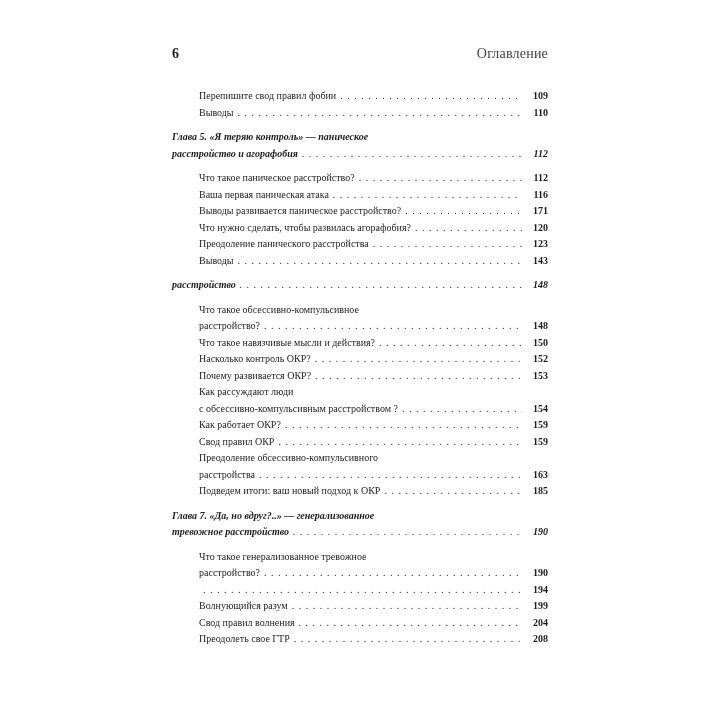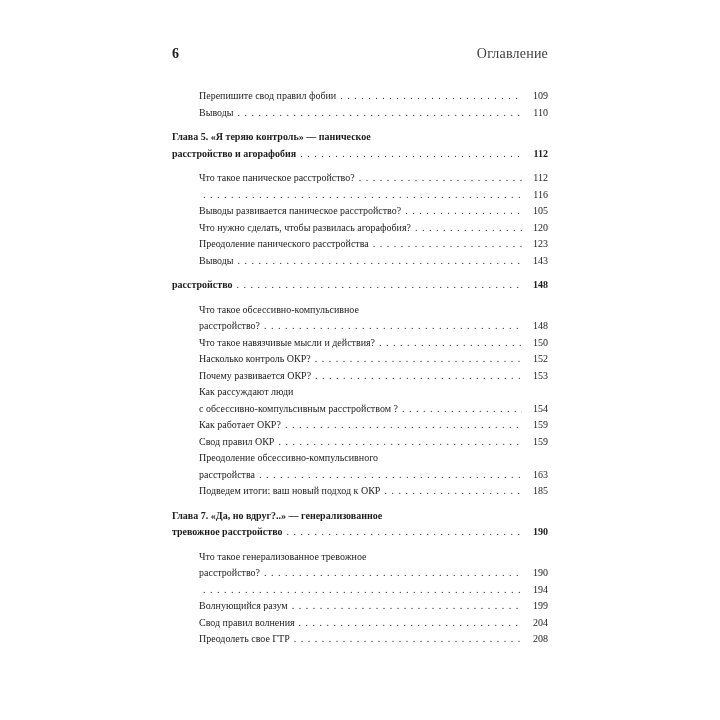--- a/index.html
+++ b/index.html
@@ -37,27 +37,27 @@
     flex: 1;
     overflow: hidden;
     white-space: nowrap;
     text-align: right;
     padding-left: 4px;
     padding-right: 3px;
     letter-spacing: 1px;
     font-weight: normal;
     color: #1c1c1c;
   }
-  .pg { min-width: 26px; text-align: right; white-space: nowrap; }
+  .pg { min-width: 26px; text-align: right; white-space: nowrap; font-weight: bold; }
 
   .sub-line { padding-left: 27px; }
 
   .chapter { margin-top: 8px; }
   .heading { margin-bottom: 8px; }
-  .head-line, .head-line .t, .head-line .pg { font-weight: bold; }
+  .head-line, .head-line .t, .head-line .pg { font-weight: bold; font-style: italic; }
 </style>
 </head>
 <body>
 
 <div class="page">
   <div class="content">
     <div class="header">
       <span class="folio">6</span>
       <span class="running-title">Оглавление</span>
     </div>
@@ -91,29 +91,30 @@
           </div>
           <div class="entry">
             <div class="row sub-line">
               <span class="t">Что такое паническое расстройство?</span>
               <span class="dots">. . . . . . . . . . . . . . . . . . . . . . . . . . . . . . . . . . . . . . . . . . . . . . . . . . . . . . . . . . . . . . . . . . . . . . . . . . . . . . . . . . . . . . . . . . . . . . . . . . . . . . . . . . . . . . . . . . . . . . . . </span>
               <span class="pg">112</span>
             </div>
           </div>
           <div class="entry">
             <div class="row sub-line">
+              <span class="t">Ваша первая паническая атака</span>
               <span class="dots">. . . . . . . . . . . . . . . . . . . . . . . . . . . . . . . . . . . . . . . . . . . . . . . . . . . . . . . . . . . . . . . . . . . . . . . . . . . . . . . . . . . . . . . . . . . . . . . . . . . . . . . . . . . . . . . . . . . . . . . . </span>
               <span class="pg">116</span>
             </div>
           </div>
           <div class="entry">
             <div class="row sub-line">
               <span class="t">Выводы развивается паническое расстройство?</span>
               <span class="dots">. . . . . . . . . . . . . . . . . . . . . . . . . . . . . . . . . . . . . . . . . . . . . . . . . . . . . . . . . . . . . . . . . . . . . . . . . . . . . . . . . . . . . . . . . . . . . . . . . . . . . . . . . . . . . . . . . . . . . . . . </span>
-              <span class="pg">105</span>
+              <span class="pg">171</span>
             </div>
           </div>
           <div class="entry">
             <div class="row sub-line">
               <span class="t">Что нужно сделать, чтобы развилась агорафобия?</span>
               <span class="dots">. . . . . . . . . . . . . . . . . . . . . . . . . . . . . . . . . . . . . . . . . . . . . . . . . . . . . . . . . . . . . . . . . . . . . . . . . . . . . . . . . . . . . . . . . . . . . . . . . . . . . . . . . . . . . . . . . . . . . . . . </span>
               <span class="pg">120</span>
             </div>
           </div>
           <div class="entry">

